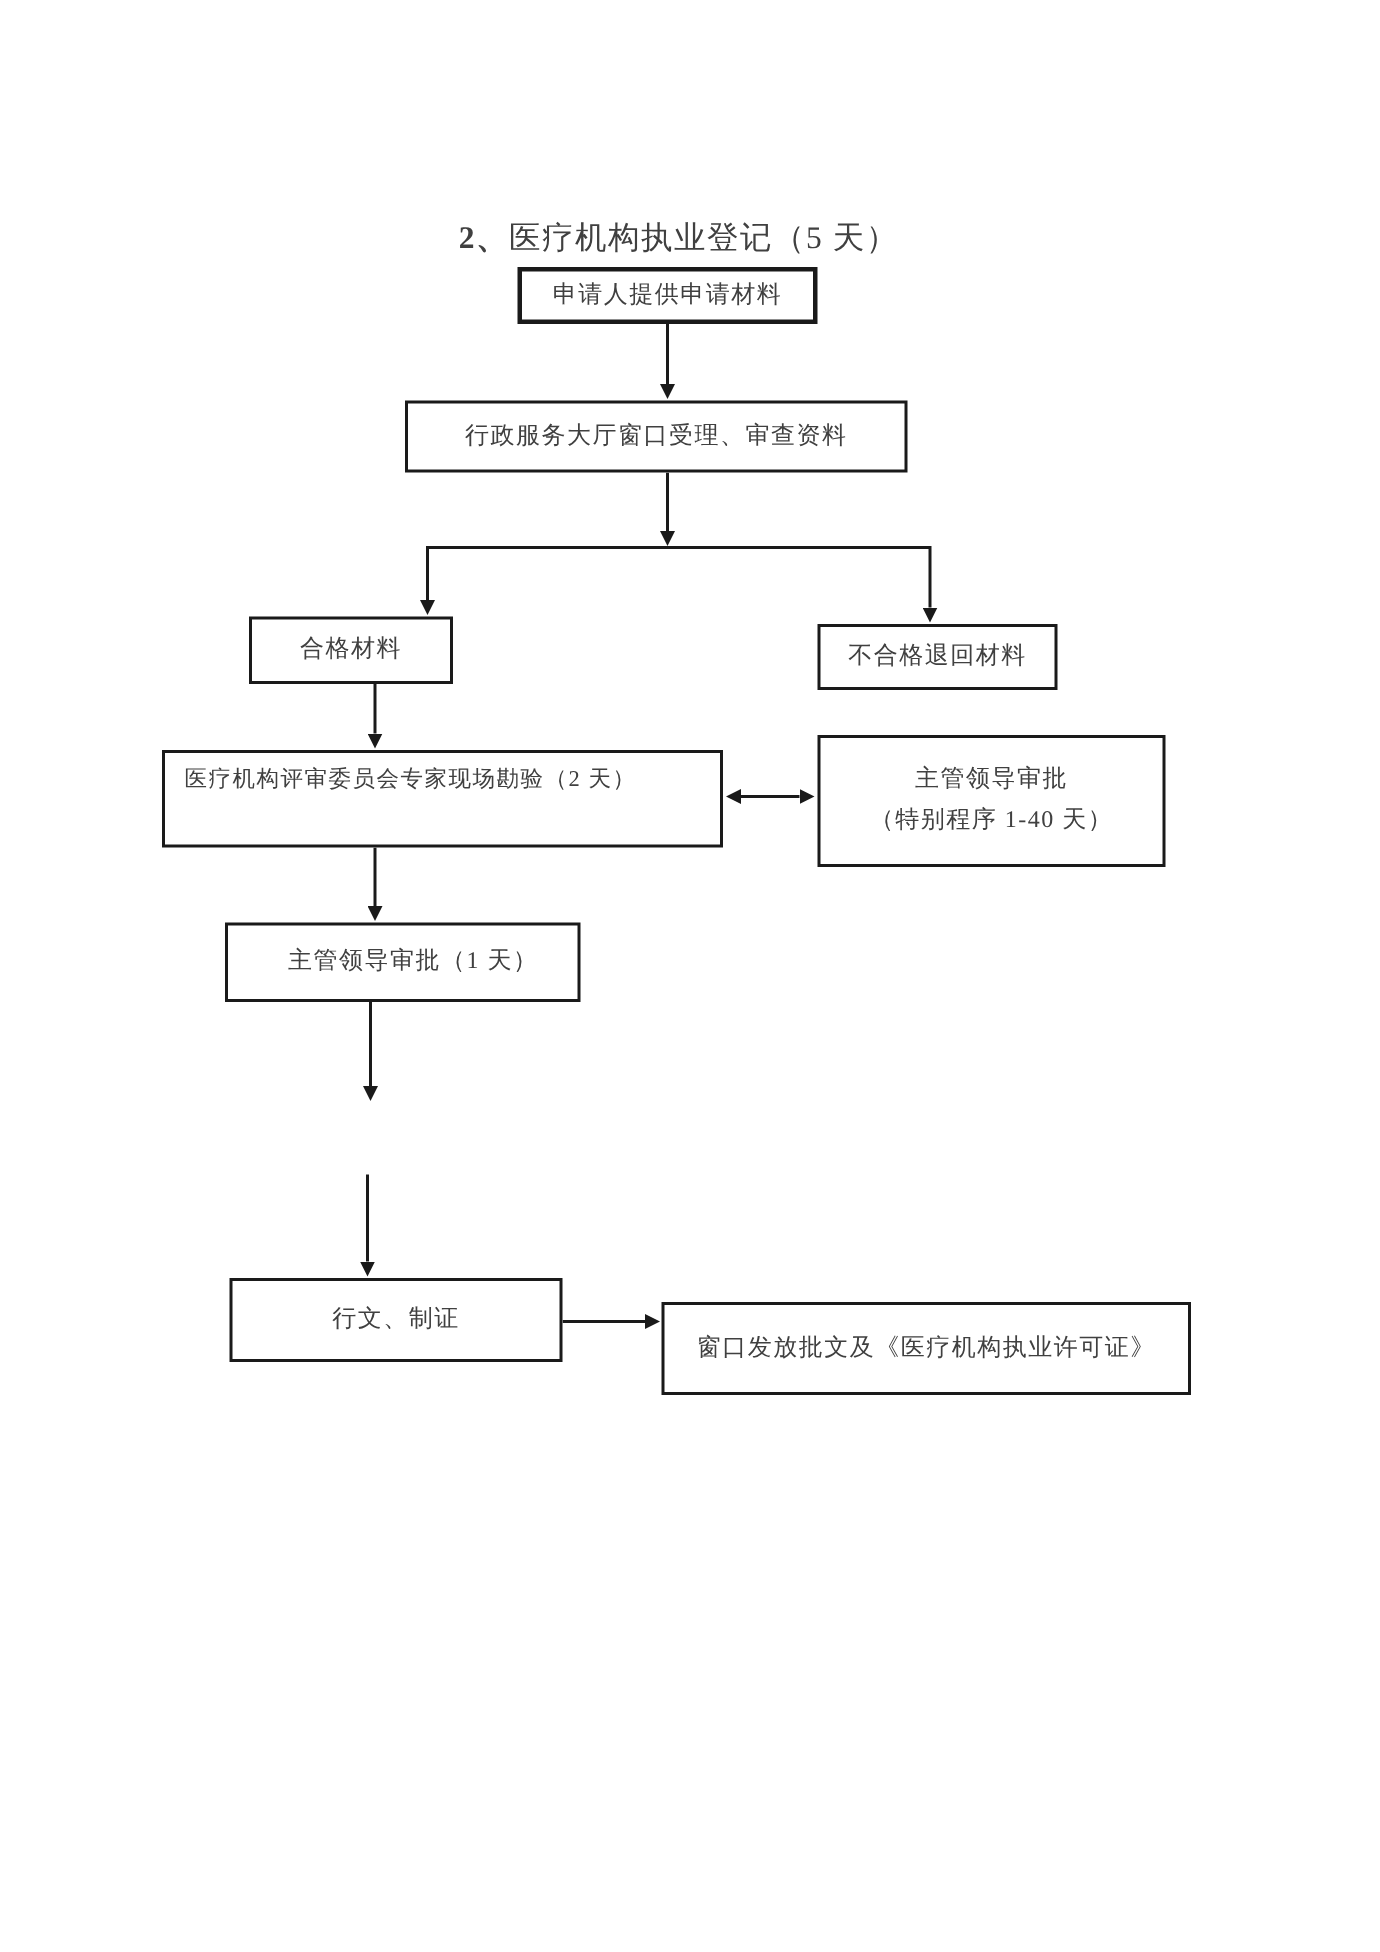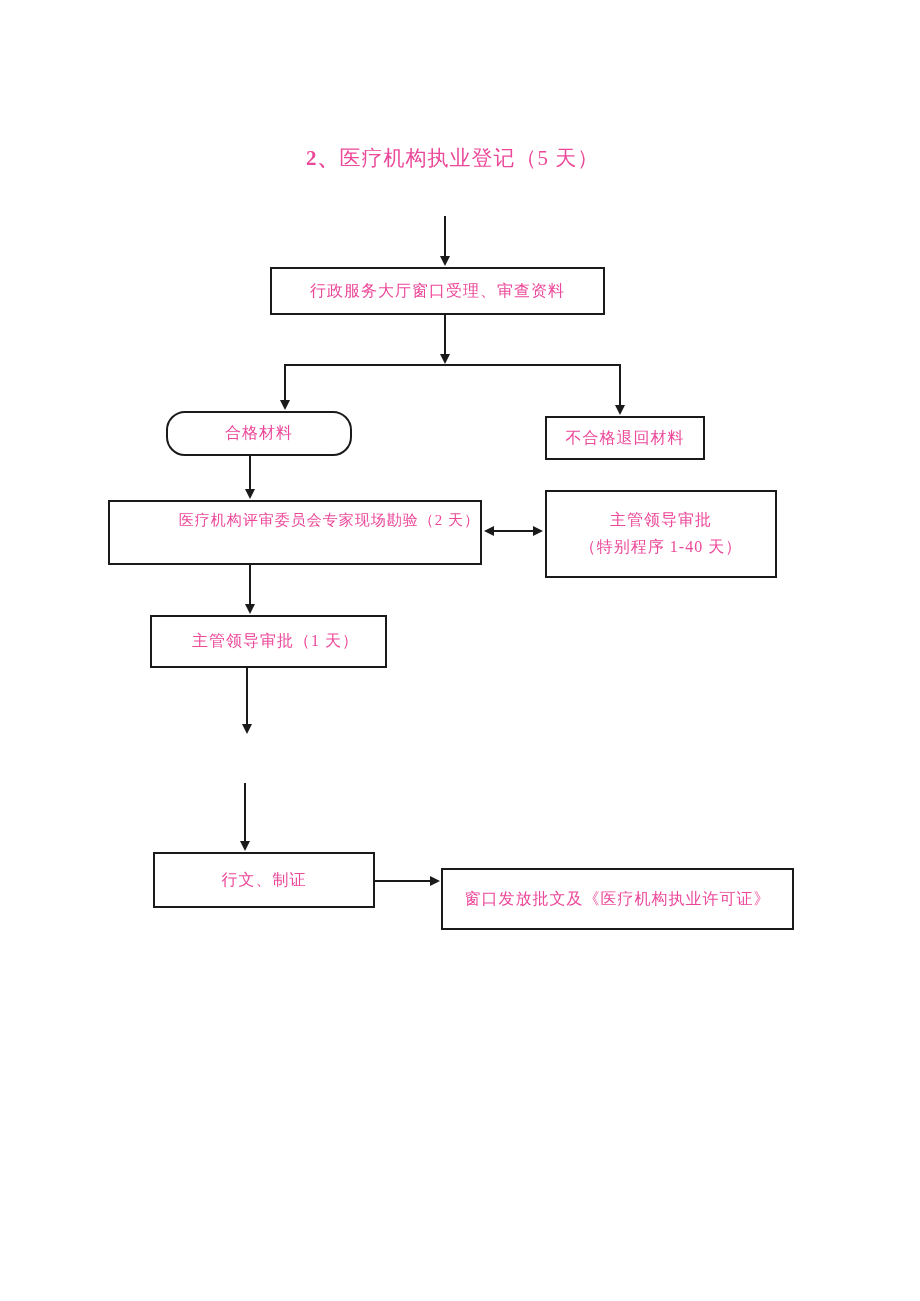--- a/index.html
+++ b/index.html
@@ -3,21 +3,21 @@
 <meta charset="utf-8">
 <style>
   html, body { margin: 0; padding: 0; background: #ffffff; }
   .page {
     position: relative;
     width: 920px;
     height: 1301px;
     background: #ffffff;
     overflow: hidden;
     font-family: "Liberation Serif", "DejaVu Serif", serif;
-    color: #ec4899;
+    color: #404040;
   }
   .title {
     position: absolute;
     left: 0;
     top: 144px;
     width: 905px;
     text-align: center;
     font-size: 21px;
     letter-spacing: 1px;
     white-space: nowrap;
@@ -38,24 +38,24 @@
     display: flex;
     align-items: center;
     justify-content: center;
     font-size: 16px;
     line-height: 1.3;
     white-space: nowrap;
     letter-spacing: 1px;
   }
   .n-apply        { left: 345px; top: 178px; width: 200px; height: 38px; border-width: 3px; }
   .n-reception    { left: 270px; top: 267px; width: 335px; height: 48px; }
-  .n-qualified    { left: 166px; top: 411px; width: 186px; height: 45px; border-radius: 19px; }
+  .n-qualified    { left: 166px; top: 411px; width: 136px; height: 45px; }
   .n-rejected     { left: 545px; top: 416px; width: 160px; height: 44px; text-align: center; }
   .n-inspection   { left: 108px; top: 500px; width: 374px; height: 65px;
-                    justify-content: flex-end; align-items: flex-start;
+                    justify-content: flex-start; align-items: flex-start;
                     padding: 9px 0 0 13px; font-size: 15px; }
   .n-rectify      { left: 545px; top: 490px; width: 232px; height: 88px;
                     flex-direction: column; justify-content: flex-start;
                     padding-top: 14px; font-size: 16px; line-height: 27px; }
   .n-supervisor   { left: 150px; top: 615px; width: 237px; height: 53px;
                     justify-content: center; padding-left: 14px; }
   .n-director     { left: 135px; top: 735px; width: 240px; height: 48px; }
   .n-document     { left: 153px; top: 852px; width: 222px; height: 56px; }
   .n-issue        { left: 441px; top: 852px; width: 353px; height: 62px; margin-top: 16px; }
 </style>
@@ -89,20 +89,23 @@
 
     <line x1="250" y1="565" x2="250" y2="604" stroke="#1a1a1a" stroke-width="2" marker-end="url(#arrow)"></line>
 
     <line x1="247" y1="668" x2="247" y2="724" stroke="#1a1a1a" stroke-width="2" marker-end="url(#arrow)"></line>
 
     <line x1="245" y1="783" x2="245" y2="841" stroke="#1a1a1a" stroke-width="2" marker-end="url(#arrow)"></line>
 
     <line x1="375" y1="881" x2="430" y2="881" stroke="#1a1a1a" stroke-width="2" marker-end="url(#arrow)"></line>
   </svg>
 
+  <div class="node n-apply">
+    <span>申请人提供申请材料</span>
+  </div>
 
   <div class="node n-reception">
     <span>行政服务大厅窗口受理、审查资料</span>
   </div>
 
   <div class="node n-qualified">
     <span>合格材料</span>
   </div>
 
   <div class="node n-rejected">

